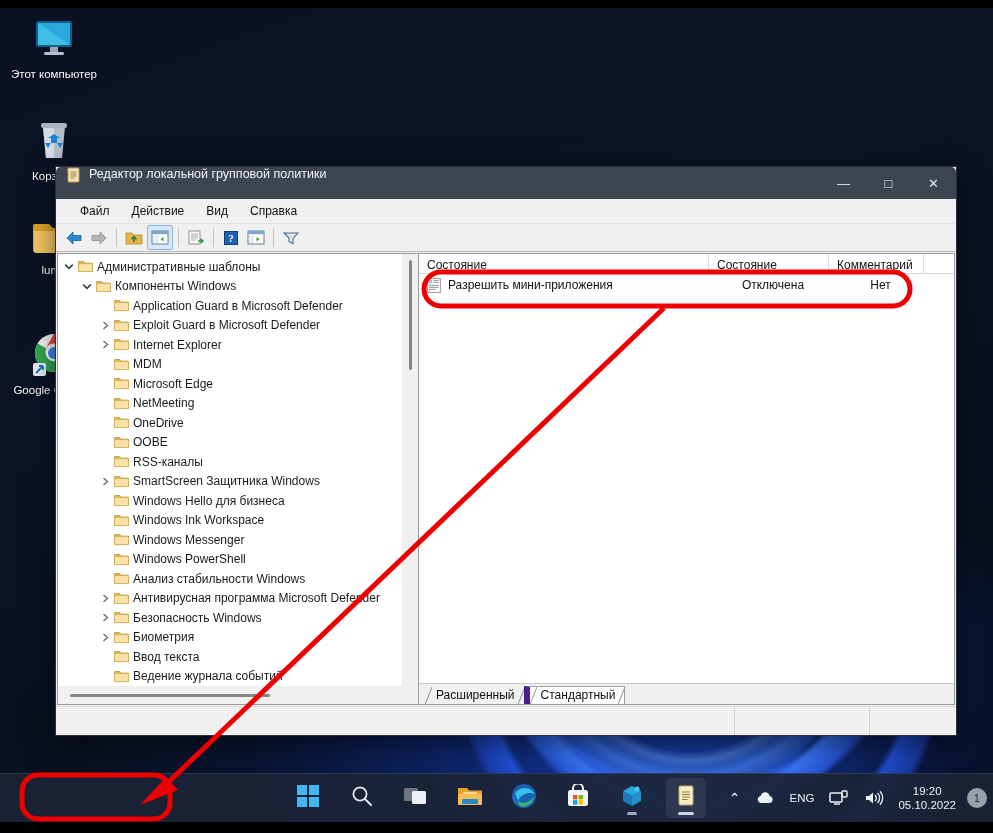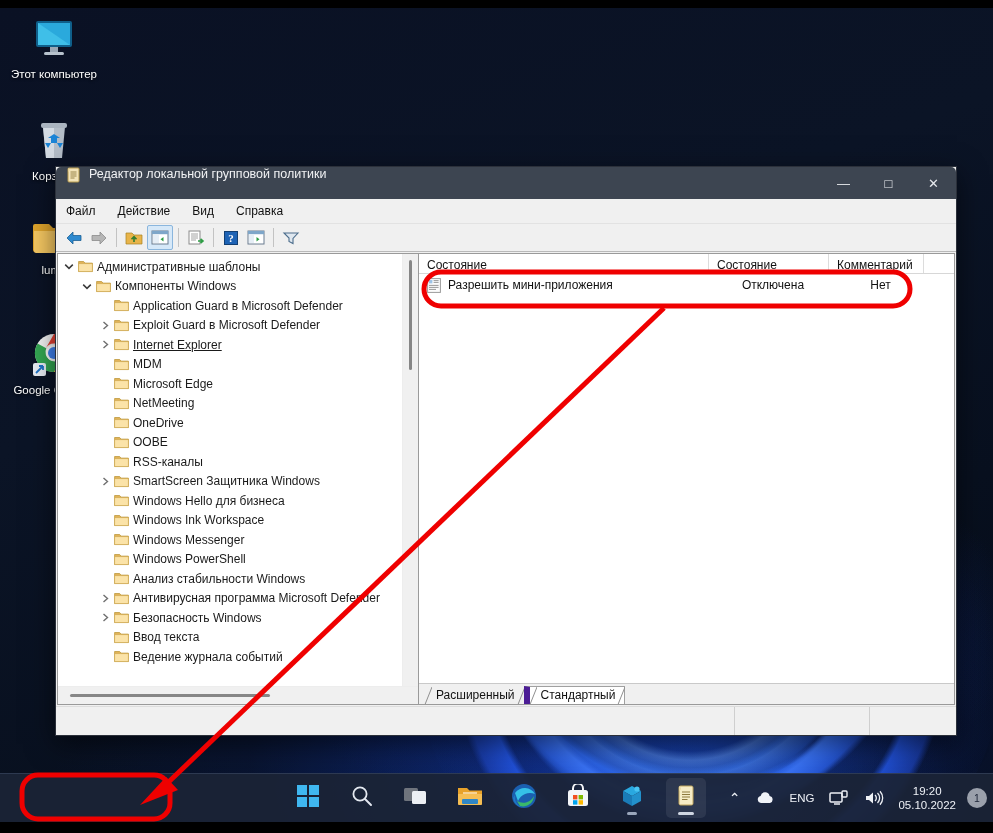--- a/index.html
+++ b/index.html
@@ -50,21 +50,21 @@
     display:flex;flex-direction:column;
   }
   #titlebar{height:32px;background:#3d4551;display:flex;
     border-top-left-radius:5px;border-top-right-radius:5px;flex:none;}
   #titlebar .tb-icon{margin-left:10px;margin-right:8px;display:flex;}
   #title-text{color:#f2f3f5;font-size:12.5px;flex:1;}
   .wbtn{width:45px;height:32px;display:flex;align-items:center;justify-content:center;
     color:#e8eaee;font-size:13px;}
 
   #menubar{height:24px;background:#f0f0f0;display:flex;align-items:center;
-    border-bottom:1px solid #e2e2e2;flex:none;}
+    padding-left:14px;border-bottom:1px solid #e2e2e2;flex:none;}
   #menubar .mi{font-size:12px;color:#111;padding:3px 10px;margin-right:2px;}
 
   #toolbar{height:27px;background:#f0f0f0;display:flex;align-items:center;
     padding-left:6px;border-bottom:1px solid #b9b9b9;flex:none;gap:1px;}
   .tbtn{width:24px;height:23px;display:flex;align-items:center;justify-content:center;}
   .tbtn.active{background:#d6e8f8;border:1px solid #8bb6dd;border-radius:2px;}
   .tsep{width:1px;height:19px;background:#c3c3c3;margin:0 4px;}
 
   #body{flex:1;display:flex;background:#f0f0f0;padding:1px;min-height:0;}
   #panes{flex:1;display:flex;min-height:0;}
@@ -329,21 +329,21 @@
                   </svg>
                 </span>
                 <span class="fico">
                   <svg width="15" height="13" viewBox="0 0 15 13">
                     <path d="M0.6 1.5 h5 l1.6 1.6 h7.2 v8.4 H0.6z" fill="#e2b358" stroke="#b8912f" stroke-width="0.7"></path>
                     <path d="M0.6 3.6 h13.8 v8 H0.6z" fill="#fbe3a8" stroke="#c9a24a" stroke-width="0.6"></path>
                   </svg>
                 </span>
                 <span class="tlabel">Exploit Guard в Microsoft Defender</span>
               </div>
-              <div class="tnode" style="padding-left: 40px; text-decoration: underline;">
+              <div class="tnode" style="padding-left: 40px;">
                 <span class="chev">
                   <svg width="9" height="9" viewBox="0 0 9 9">
                     <path d="M2.5 1 L6.5 4.5 L2.5 8" fill="none" stroke="#6f6f6f" stroke-width="1.4"></path>
                   </svg>
                 </span>
                 <span class="fico">
                   <svg width="15" height="13" viewBox="0 0 15 13">
                     <path d="M0.6 1.5 h5 l1.6 1.6 h7.2 v8.4 H0.6z" fill="#e2b358" stroke="#b8912f" stroke-width="0.7"></path>
                     <path d="M0.6 3.6 h13.8 v8 H0.6z" fill="#fbe3a8" stroke="#c9a24a" stroke-width="0.6"></path>
                   </svg>
@@ -494,20 +494,34 @@
                     <path d="M2.5 1 L6.5 4.5 L2.5 8" fill="none" stroke="#6f6f6f" stroke-width="1.4"></path>
                   </svg>
                 </span>
                 <span class="fico">
                   <svg width="15" height="13" viewBox="0 0 15 13">
                     <path d="M0.6 1.5 h5 l1.6 1.6 h7.2 v8.4 H0.6z" fill="#e2b358" stroke="#b8912f" stroke-width="0.7"></path>
                     <path d="M0.6 3.6 h13.8 v8 H0.6z" fill="#fbe3a8" stroke="#c9a24a" stroke-width="0.6"></path>
                   </svg>
                 </span>
                 <span class="tlabel">Безопасность Windows</span>
+              </div>
+              <div class="tnode" style="padding-left: 40px;">
+                <span class="chev">
+                  <svg width="9" height="9" viewBox="0 0 9 9">
+                    <path d="M2.5 1 L6.5 4.5 L2.5 8" fill="none" stroke="#6f6f6f" stroke-width="1.4"></path>
+                  </svg>
+                </span>
+                <span class="fico">
+                  <svg width="15" height="13" viewBox="0 0 15 13">
+                    <path d="M0.6 1.5 h5 l1.6 1.6 h7.2 v8.4 H0.6z" fill="#e2b358" stroke="#b8912f" stroke-width="0.7"></path>
+                    <path d="M0.6 3.6 h13.8 v8 H0.6z" fill="#fbe3a8" stroke="#c9a24a" stroke-width="0.6"></path>
+                  </svg>
+                </span>
+                <span class="tlabel">Биометрия</span>
               </div>
               <div class="tnode" style="padding-left: 40px;">
                 <span class="chev"></span>
                 <span class="fico">
                   <svg width="15" height="13" viewBox="0 0 15 13">
                     <path d="M0.6 1.5 h5 l1.6 1.6 h7.2 v8.4 H0.6z" fill="#e2b358" stroke="#b8912f" stroke-width="0.7"></path>
                     <path d="M0.6 3.6 h13.8 v8 H0.6z" fill="#fbe3a8" stroke="#c9a24a" stroke-width="0.6"></path>
                   </svg>
                 </span>
                 <span class="tlabel">Ввод текста</span>

